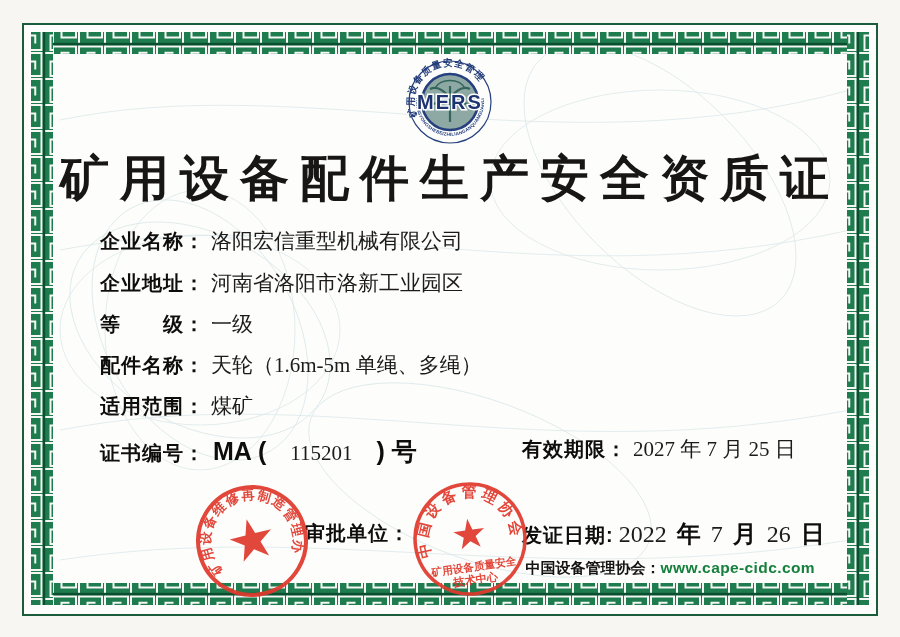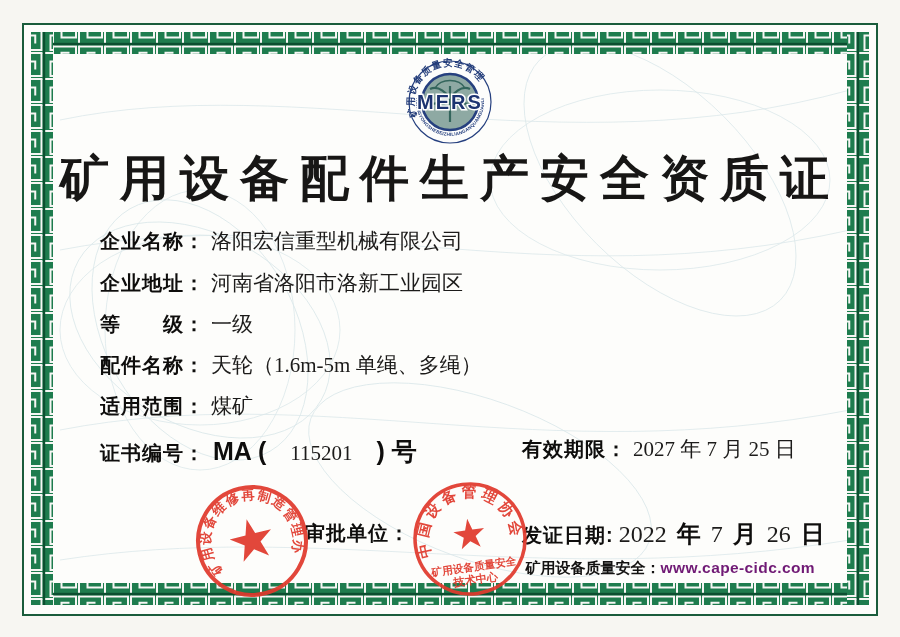--- a/index.html
+++ b/index.html
@@ -24,21 +24,21 @@
   .rowb{top:520px;}
   .approve-lbl{position:absolute;left:305px;top:520px;white-space:nowrap;}
   .issue{position:absolute;left:522px;top:518px;white-space:nowrap;}
   .issue .num{font-family:"Liberation Serif",serif;font-size:24px;color:#1c1b1a;margin:8px 5px;}
   .issue .unit{font-size:24px;font-weight:bold;color:#0e0d0c;margin:0 5px;}
   .stamp{position:absolute;width:118px;height:118px;z-index:6;opacity:0.93;}
   .stamp1{left:193px;top:482px;transform:rotate(-14deg);}
   .stamp2{left:411px;top:480px;transform:rotate(-8deg);}
   .footer{position:absolute;top:559px;left:520px;width:295px;text-align:right;white-space:nowrap;}
   .footer .flbl{font-size:15px;font-weight:bold;color:#141312;}
-  .footer .furl{font-size:15.5px;font-weight:600;color:#701a75;letter-spacing:0.4px;}
+  .footer .furl{font-size:15.5px;font-weight:600;color:#15803d;letter-spacing:0.4px;}
 </style>
 </head>
 <body>
 
 <div class="cert">
   <div class="paper"></div>
 
   <svg class="layer guilloche" width="900" height="637">
     <g fill="none" stroke="#9fc3cd" stroke-width="0.8" opacity="0.35">
       <ellipse cx="200" cy="330" rx="140" ry="95"></ellipse>
@@ -135,21 +135,21 @@
     </div>
 
     <div class="approve-lbl">
       <span class="lbl">审批单位：</span>
     </div>
     <div class="issue">
       <span class="lbl">发证日期:</span><span class="num">2022</span><span class="unit">年</span><span class="num">7</span><span class="unit">月</span><span class="num">26</span><span class="unit">日</span>
     </div>
 
     <div class="footer">
-      <span class="flbl">矿用设备质量安全：</span><span class="furl">www.cape-cidc.com</span>
+      <span class="flbl">中国设备管理协会：</span><span class="furl">www.cape-cidc.com</span>
     </div>
   </div>
 
   <svg class="stamp stamp1" viewBox="0 0 116 116">
     <circle cx="58" cy="58" r="53" fill="none" stroke="#e03a2d" stroke-width="4"></circle>
     <defs>
         <path id="s1arc" d="M24.4,81.5 A41,41 0 1 1 91.6,81.5"></path>
       </defs>
     <text font-size="13" font-weight="bold" fill="#e03a2d" letter-spacing="1.5">
       <textPath href="#s1arc" startOffset="2">矿用设备维修再制造管理办公室</textPath>

